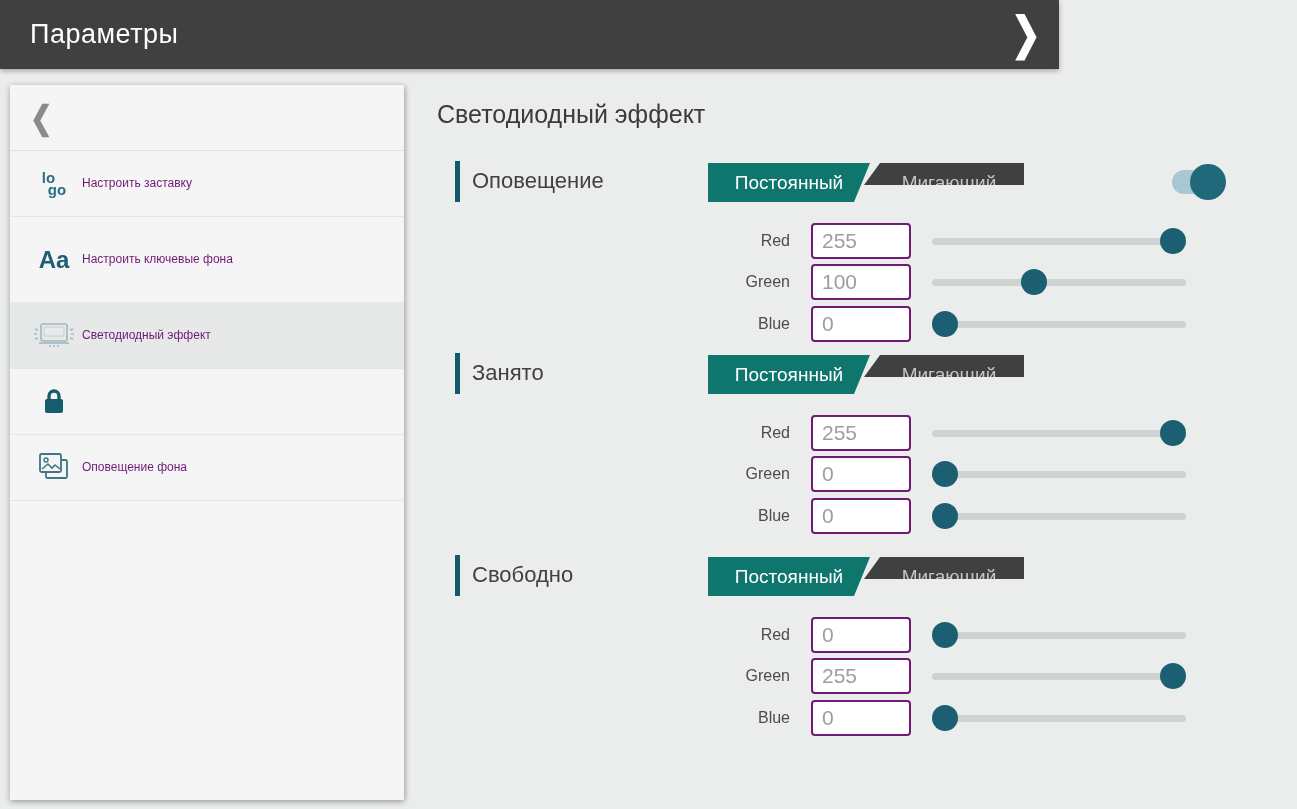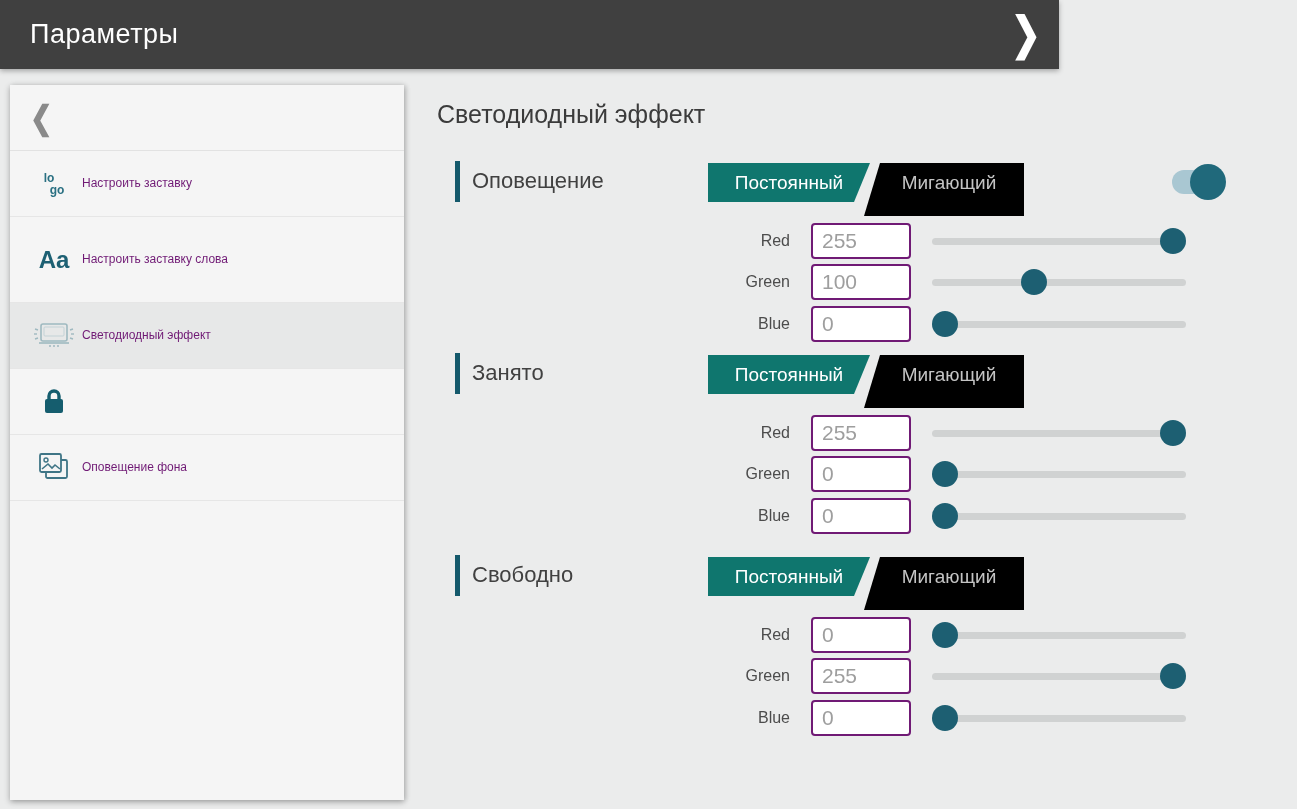--- a/index.html
+++ b/index.html
@@ -33,39 +33,39 @@
   .side-item {
     display:flex; align-items:center; padding-left:16px;
     border-bottom:1px solid #e6e6e6; cursor:pointer;
   }
   .side-item.h66 { height:66px; }
   .side-item.h86 { height:86px; }
   .side-item.selected { background:#e7e8e8; }
   .side-icon { width:56px; flex:0 0 56px; display:flex; justify-content:center; align-items:center; }
   .side-label { font-size:12px; color:#701a75; line-height:1.25; max-width:280px; }
 
-  .logo-ic { color:#2a7082; font-size:12px; line-height:12px; text-align:left; font-weight:bold; }
+  .logo-ic { color:#2a7082; font-size:15px; line-height:12px; text-align:left; font-weight:bold; }
   .logo-ic .l2 { margin-left:6px; display:block; }
   .aa-ic { color:#1d6073; font-size:24px; font-weight:bold; }
 
   
   .content-title { position:absolute; left:437px; top:100px; font-size:25px; color:#3b3b3b; }
 
   .section { position:absolute; left:0; width:1297px; height:200px; }
   .sec-bar  { position:absolute; left:455px; top:1px; width:5px; height:41px; background:#14596b; }
   .sec-name { position:absolute; left:472px; top:0; height:42px; line-height:42px; font-size:22px; color:#414141; }
 
   .mode-toggle { position:absolute; left:708px; top:3px; width:316px; height:39px; }
   .mode-const {
     position:absolute; left:0; top:0; width:162px; height:39px; background:#0f766e;
     clip-path:polygon(0 0, 100% 0, calc(100% - 16px) 100%, 0 100%);
     color:#ffffff; font-size:19px; line-height:39px; text-align:center; cursor:pointer;
   }
   .mode-blink {
-    position:absolute; left:156px; top:0; width:160px; height:53px; background:#000000;
+    position:absolute; left:156px; top:0; width:160px; height:22px; background:#404040;
     clip-path:polygon(16px 0, 100% 0, 100% 100%, 0 100%);
     color:#c4c4c4; font-size:19px; line-height:39px; text-align:center;
     padding-left:10px; cursor:pointer;
   }
 
   .switch { position:absolute; left:1172px; top:3px; width:54px; height:38px; cursor:pointer; }
   .switch .track { position:absolute; left:0; top:7px; width:46px; height:24px; border-radius:12px; background:#a9c7d2; }
   .switch .thumb { position:absolute; left:18px; top:1px; width:36px; height:36px; border-radius:50%; background:#20697b; }
 
   .rgb-row { position:absolute; height:36px; width:1297px; }
@@ -103,21 +103,21 @@
     <span class="side-icon">
       <span class="logo-ic"><span>lo</span><span class="l2">go</span></span>
     </span>
     <span class="side-label">Настроить заставку</span>
   </div>
 
   <div class="side-item h86">
     <span class="side-icon">
       <span class="aa-ic">Aa</span>
     </span>
-    <span class="side-label">Настроить заставку слова</span>
+    <span class="side-label">Настроить ключевые фона</span>
   </div>
 
   <div class="side-item h66 selected">
     <span class="side-icon">
       <svg width="42" height="30" viewBox="0 0 42 30">
         <rect x="8" y="3" width="26" height="17" rx="2" fill="none" stroke="#9fb9c0" stroke-width="1.6"></rect>
         <rect x="11" y="6" width="20" height="9" rx="1" fill="none" stroke="#c3d2d6" stroke-width="1"></rect>
         <line x1="6" y1="22" x2="36" y2="22" stroke="#9fb9c0" stroke-width="1.6"></line>
         <line x1="2" y1="8" x2="5" y2="9" stroke="#9fb9c0" stroke-width="1.4"></line>
         <line x1="1" y1="13" x2="4" y2="13" stroke="#9fb9c0" stroke-width="1.4"></line>

